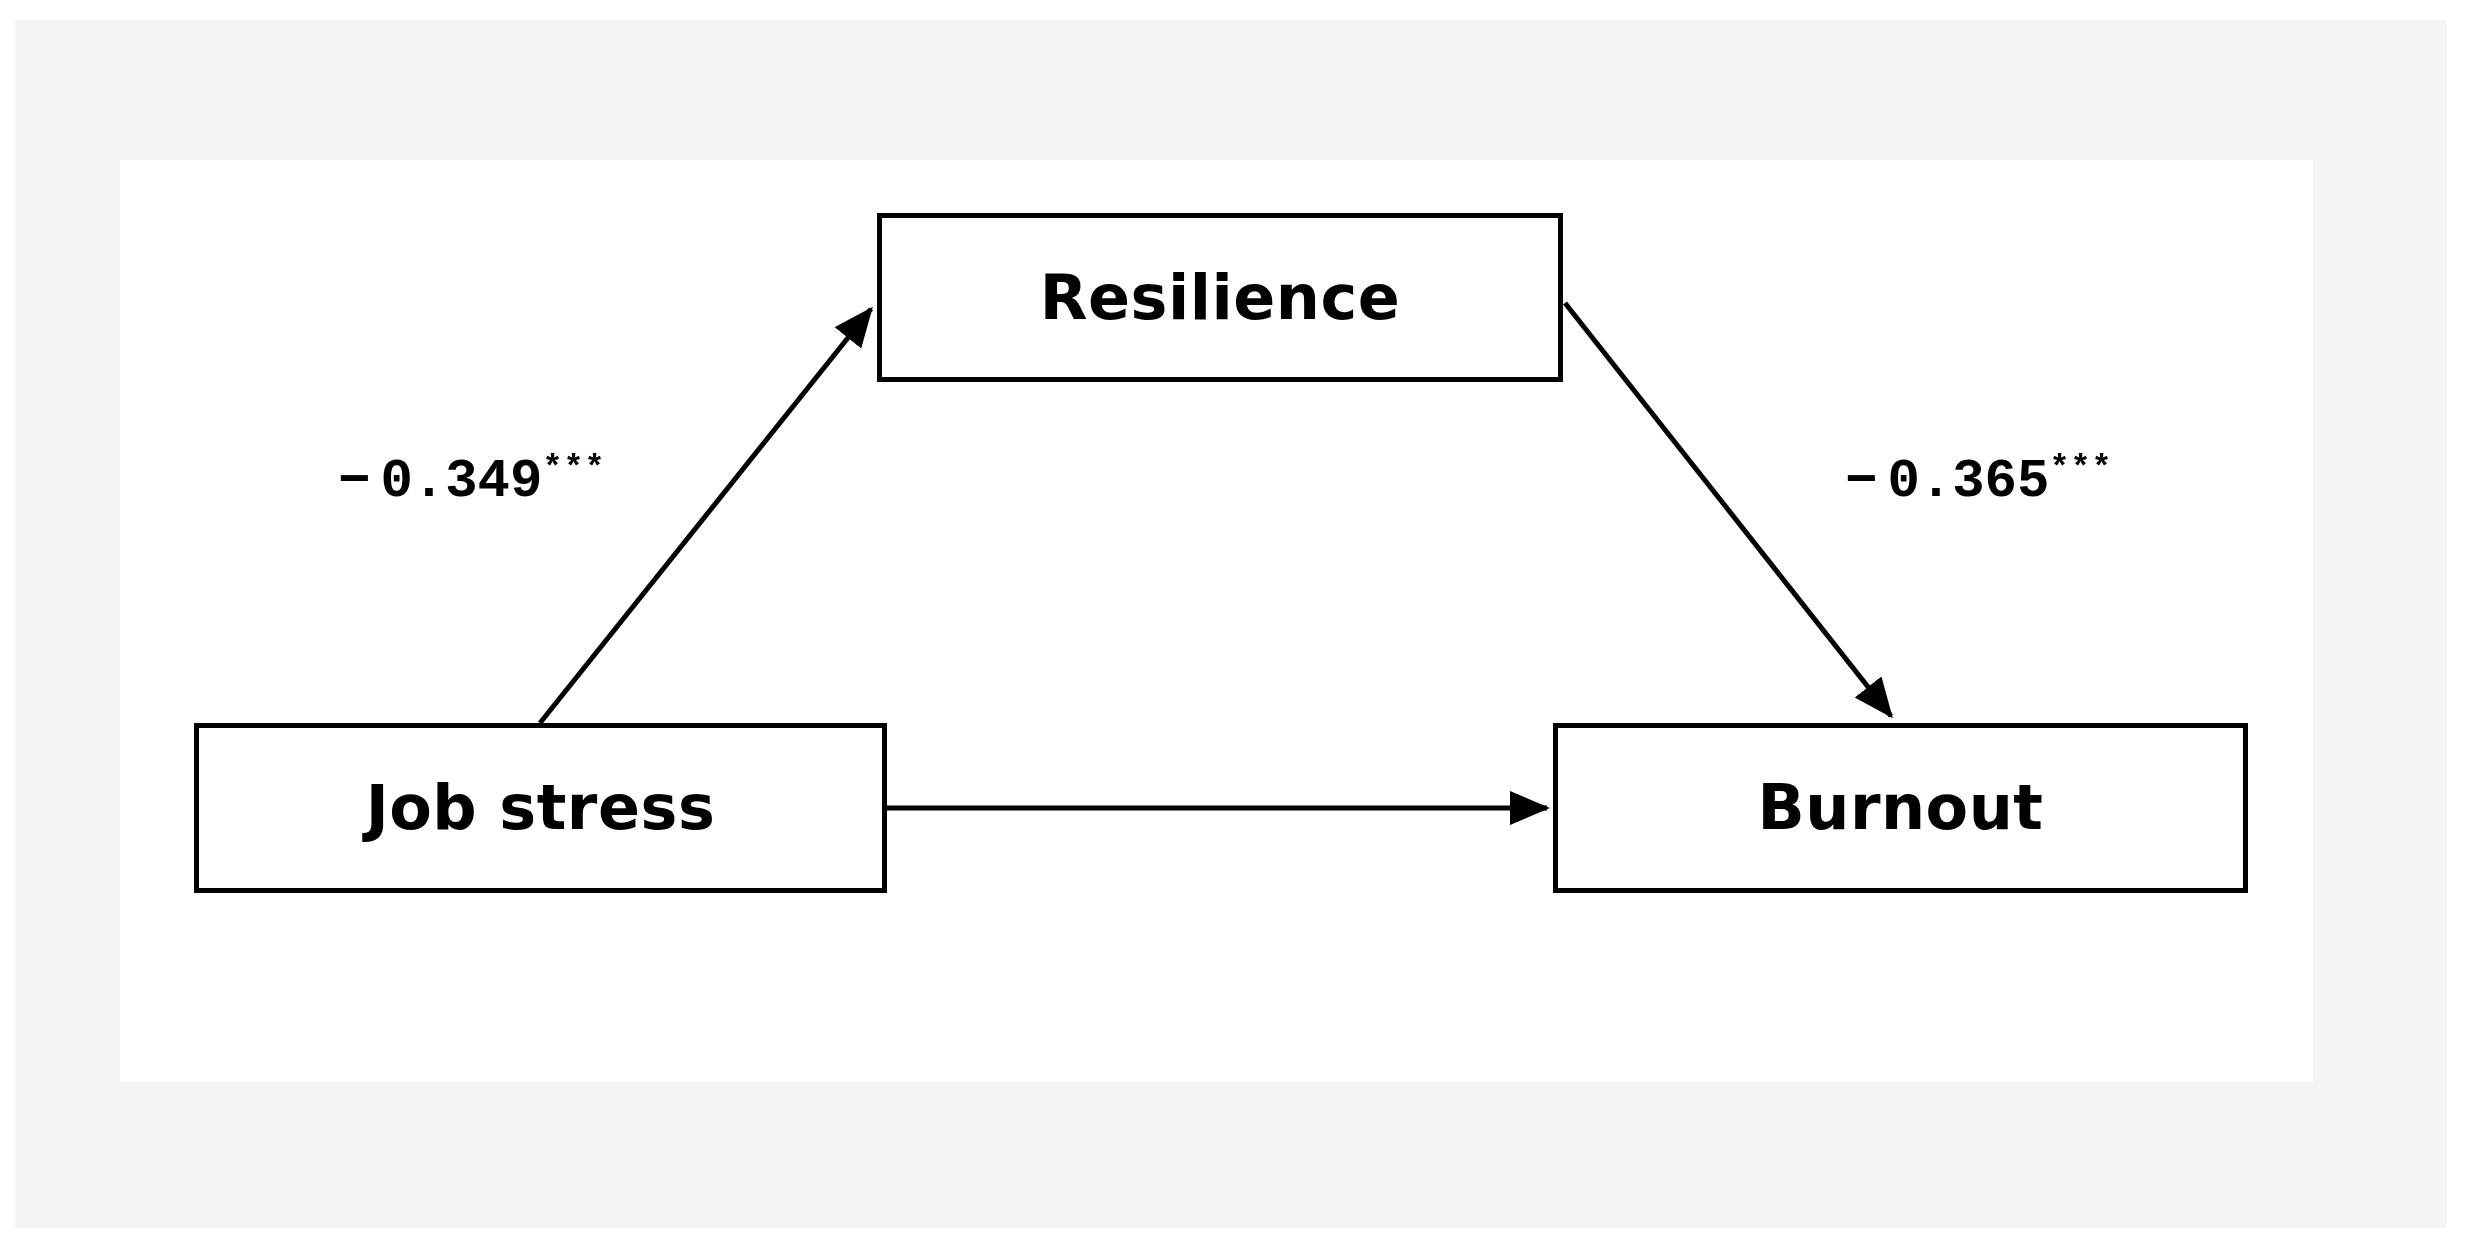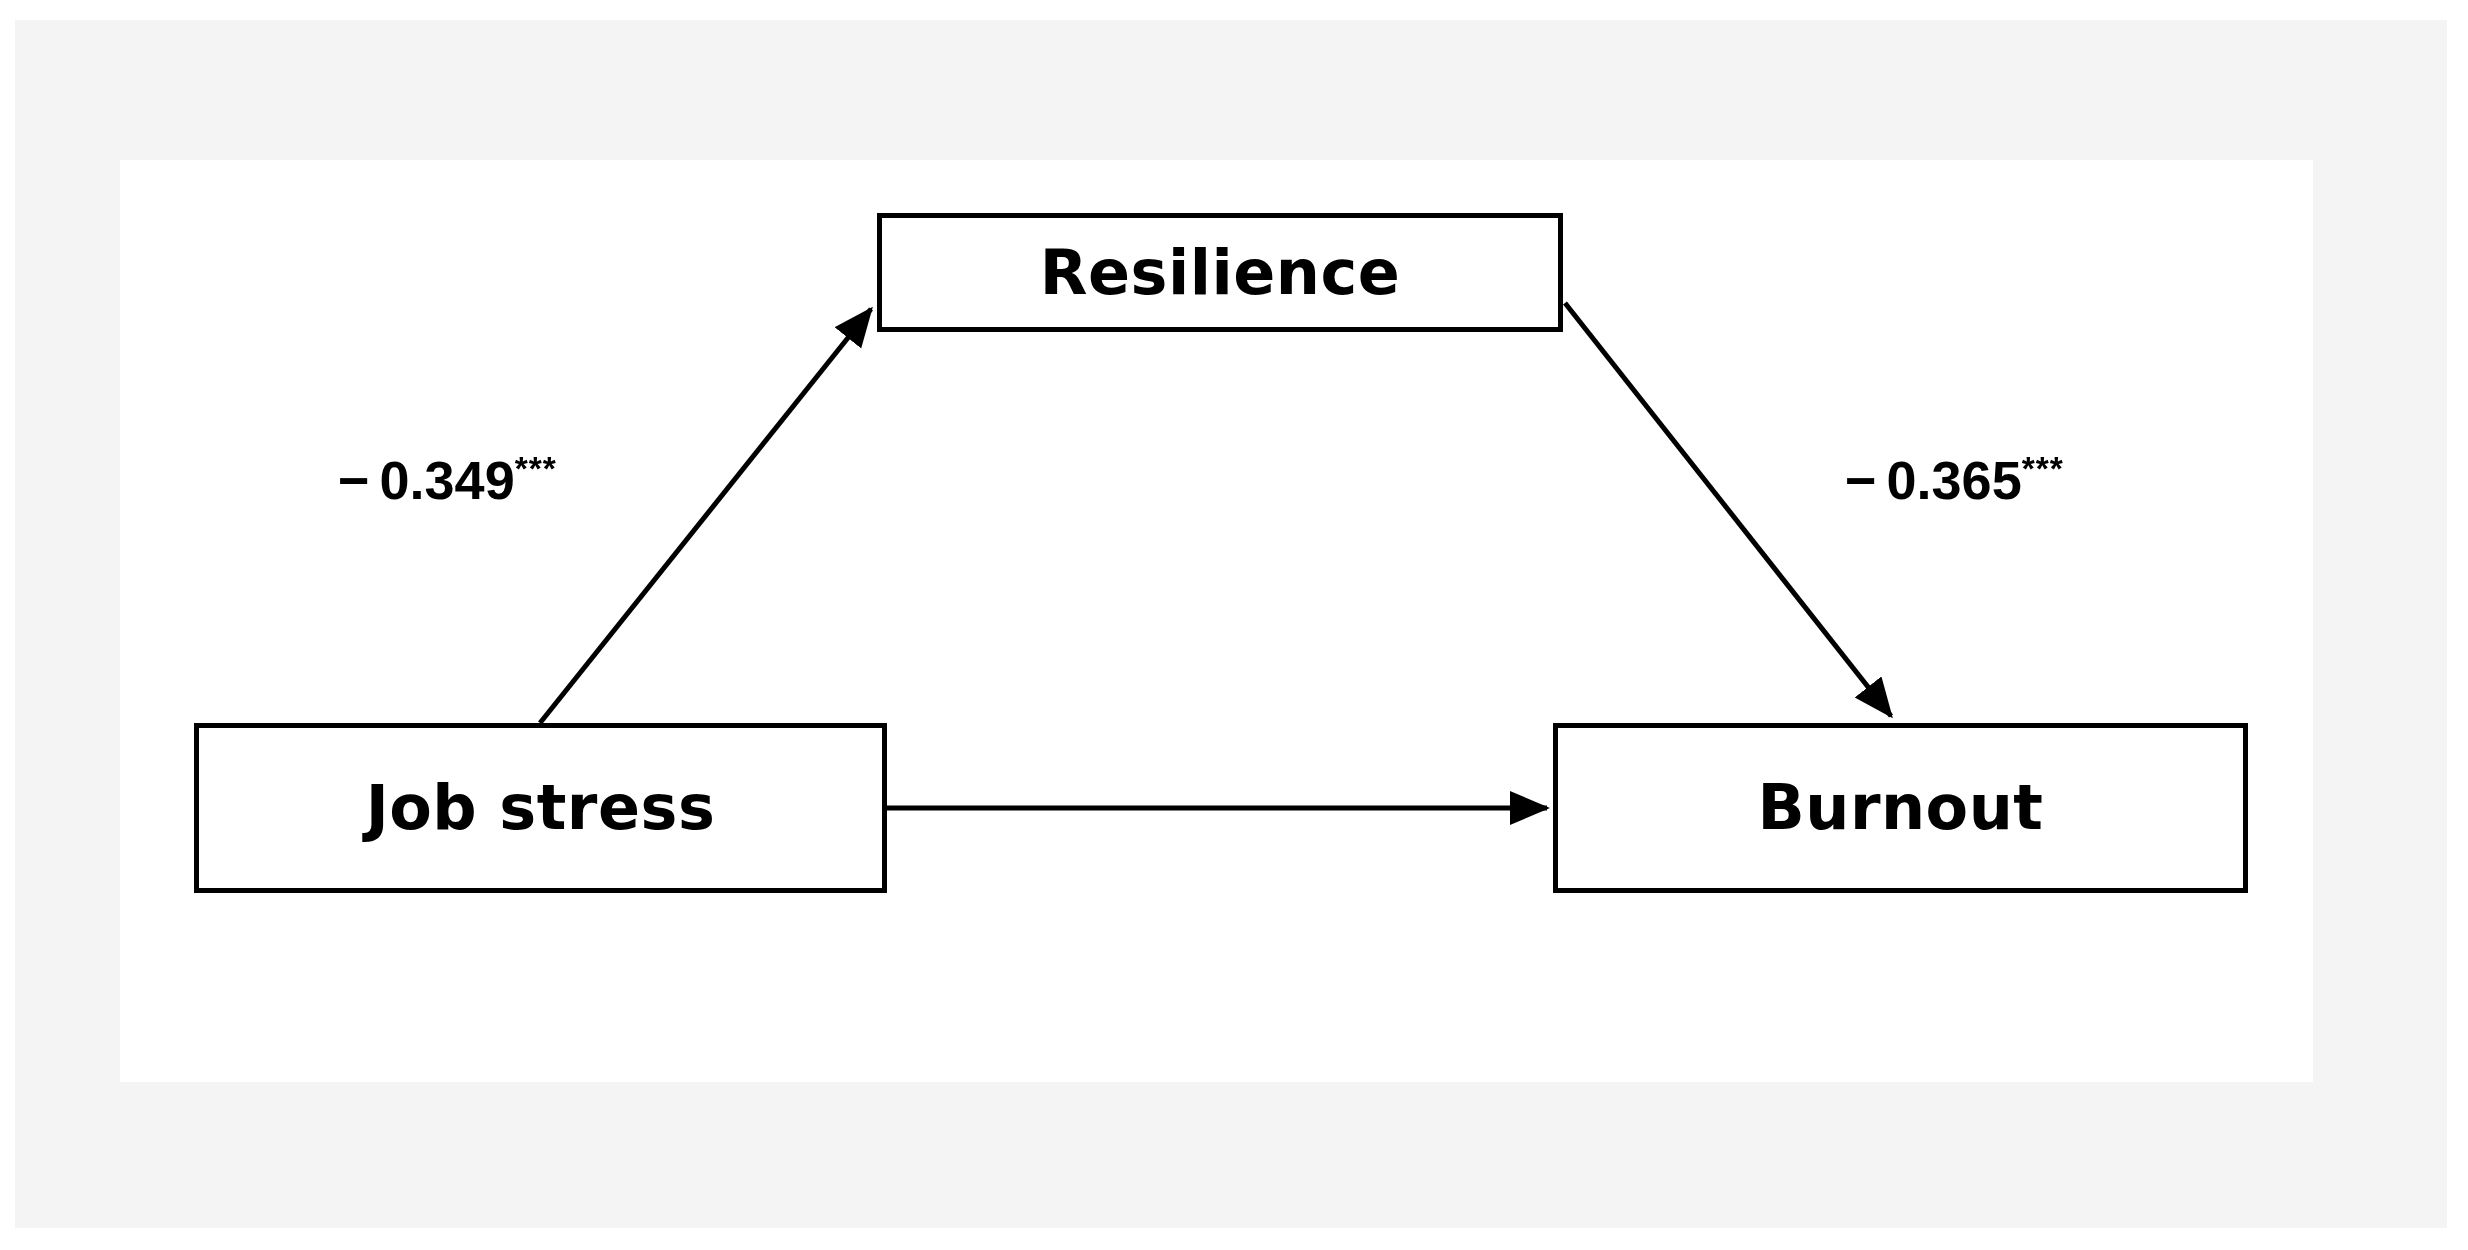--- a/index.html
+++ b/index.html
@@ -67,39 +67,39 @@
     color: #000000;
     letter-spacing: 0.5px;
     line-height: 1;
     white-space: nowrap;
   }
 
   #node-resilience {
     left: 877px;
     top: 213px;
     width: 686px;
-    height: 119px;
+    height: 169px;
   }
   #node-jobstress {
     left: 194px;
     top: 723px;
     width: 693px;
     height: 170px;
   }
   #node-burnout {
     left: 1553px;
     top: 723px;
     width: 695px;
     height: 170px;
   }
 
   
   .path-label {
     position: absolute;
-    font-family: Liberation Sans, sans-serif;
+    font-family: Liberation Mono, monospace;
     font-weight: bold;
     font-size: 54px;
     color: #000000;
     white-space: nowrap;
     line-height: 1;
   }
   .path-label .stars {
     font-size: 0.62em;
     vertical-align: super;
     letter-spacing: 1px;

